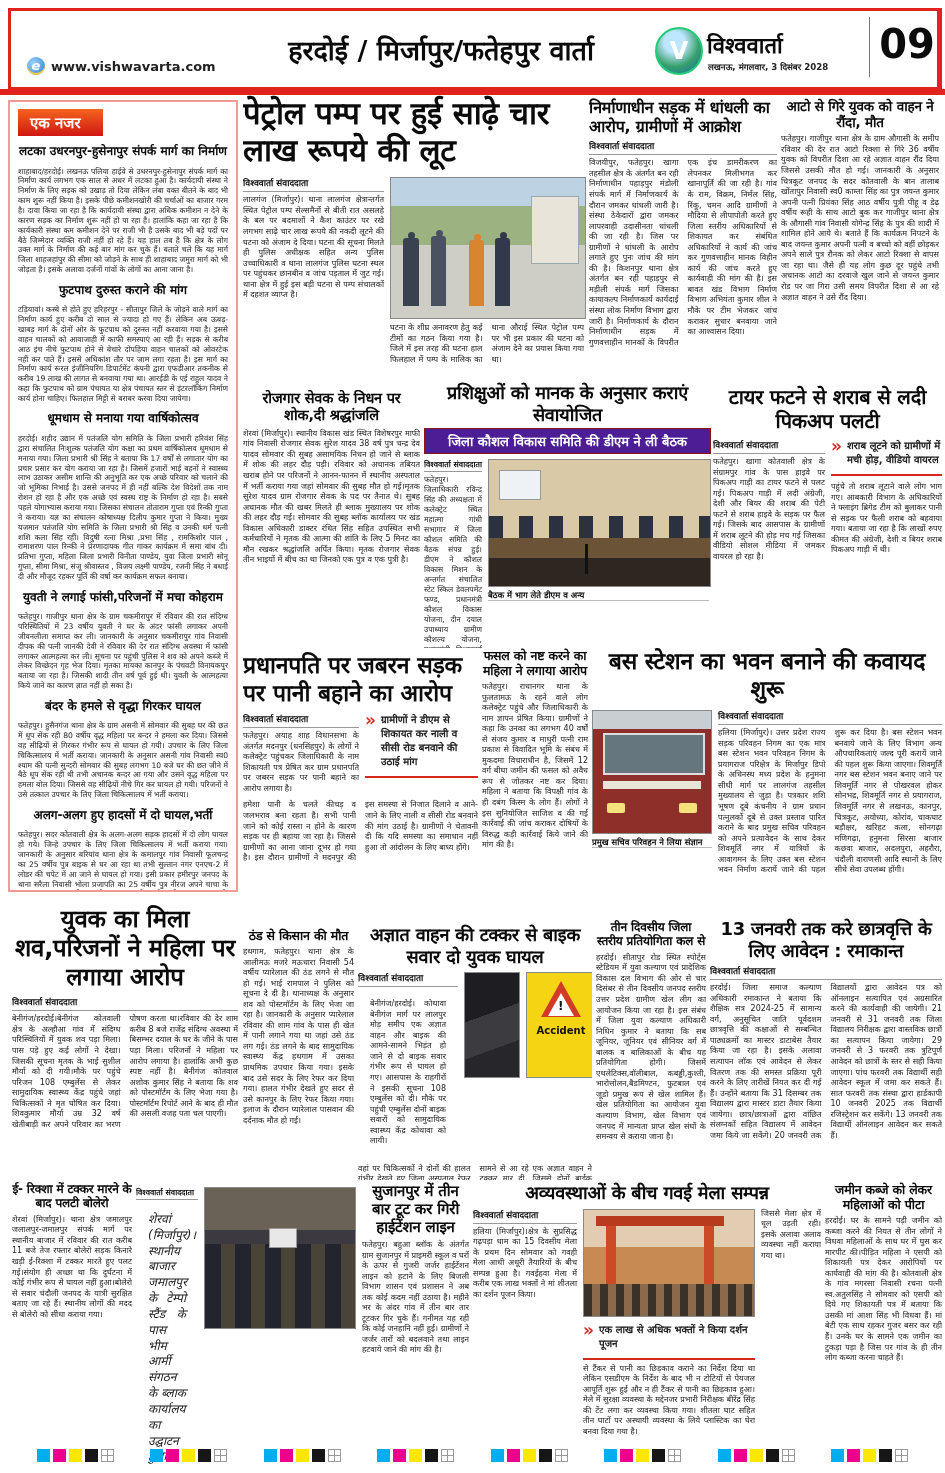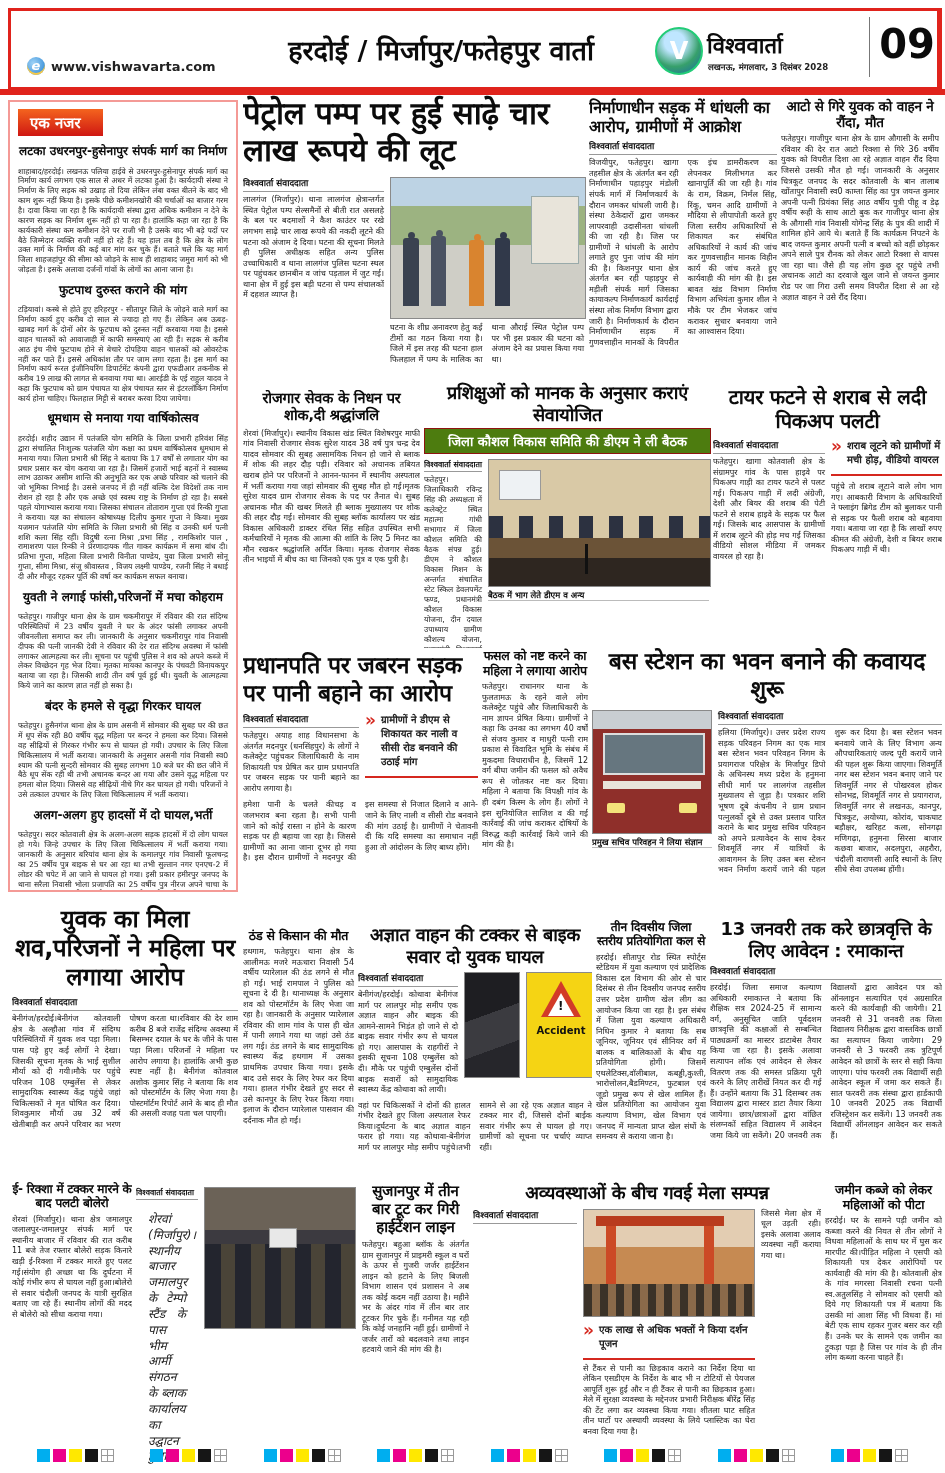--- a/index.html
+++ b/index.html
@@ -12,21 +12,21 @@
   .body-text{font-size:8px;line-height:1.32;text-align:justify;color:#222;}
   .byline{font-weight:bold;font-size:8.8px;color:#111;border-bottom:1px solid #999;
           padding-bottom:2px;margin-bottom:3px;}
   .cols-2{column-count:2;column-gap:9px;}
   .row{display:flex;gap:6px;align-items:flex-start;}
   .photo{position:relative;overflow:hidden;border:1px solid #8a8a8a;flex:none;}
   .caption{font-size:8.4px;font-weight:bold;color:#111;padding-top:2px;border-bottom:1px solid #bbb;}
   .quote{display:flex;gap:5px;border-bottom:2px solid #d5281f;padding-bottom:7px;align-items:flex-start;}
   .qmark{color:#d5281f;font-weight:bold;font-size:17px;line-height:.9;flex:none;}
   .qtext{font-weight:bold;font-size:10px;line-height:1.4;color:#222;}
-  .subhead-bar{background:#4d7c0f;color:#fff;font-weight:bold;text-align:center;
+  .subhead-bar{background:#4c1d95;color:#fff;font-weight:bold;text-align:center;
                font-size:13px;padding:3px 2px;border:1px solid #8e1410;margin:3px 0 5px;}
   
   .header{position:absolute;left:8px;top:8px;width:926px;height:76px;border:3px solid #e0231c;
           border-right-width:5px;background:#fff;}
   .red-rule{position:absolute;left:0;top:89px;width:945px;height:6px;background:#e0231c;}
   .masthead{position:absolute;left:240px;top:20px;width:380px;text-align:center;
             font-size:27px;font-weight:bold;color:#0b0b0b;}
   .website{position:absolute;left:40px;top:48px;font-size:13px;font-weight:bold;color:#222;}
   .e-icon{position:absolute;left:16px;top:46px;width:18px;height:18px;border-radius:50%;
           background:radial-gradient(circle at 35% 35%,#9fd3f7,#1f7ed0);color:#fff;font-weight:bold;
@@ -226,21 +226,21 @@
   <section class="story" style="left:243px;top:928px;width:111px;height:250px;">
     <div class="headline center" style="font-size:12.5px;">ठंड से किसान की मौत</div>
     <p class="body-text" style="margin:4px 0 0;">हथगाम, फतेहपुर। थाना क्षेत्र के आलीमऊ मजरे मऊधारा निवासी 54 वर्षीय प्यारेलाल की ठंड लगने से मौत हो गई। भाई रामपाल ने पुलिस को सूचना दे दी है। थानाध्यक्ष के अनुसार शव को पोस्टमॉर्टम के लिए भेजा जा रहा है। जानकारी के अनुसार प्यारेलाल रविवार की शाम गांव के पास ही खेत में पानी लगाने गया था जहां उसे ठंड लग गई। ठंड लगने के बाद सामुदायिक स्वास्थ्य केंद्र हथगाम में उसका प्राथमिक उपचार किया गया। इसके बाद उसे सदर के लिए रेफर कर दिया गया। हालत गंभीर देखते हुए सदर से उसे कानपुर के लिए रेफर किया गया। इलाज के दौरान प्यारेलाल पासवान की दर्दनाक मौत हो गई।</p>
   </section>
 
   <section class="story" style="left:358px;top:924px;width:234px;height:256px;">
     <div class="headline center" style="font-size:18px;">अज्ञात वाहन की टक्कर से बाइक सवार दो युवक घायल</div>
     <div class="row" style="margin-top:5px;">
       <div style="width:100px;flex:none;">
         <div class="byline">विश्ववार्ता संवाददाता</div>
-        <p class="body-text" style="margin:0;">बेनीगंज/हरदोई। कोथावा बेनीगंज मार्ग पर लालपुर मोड़ समीप एक अज्ञात वाहन और बाइक की आमने-सामने भिड़ंत हो जाने से दो बाइक सवार गंभीर रूप से घायल हो गए। आसपास के राहगीरों ने इसकी सूचना 108 एम्बुलेंस को दी। मौके पर पहुंची एम्बुलेंस दोनों बाइक सवारों को सामुदायिक स्वास्थ्य केंद्र कोथावा को लायी।</p>
+        <p class="body-text" style="margin:12px;">बेनीगंज/हरदोई। कोथावा बेनीगंज मार्ग पर लालपुर मोड़ समीप एक अज्ञात वाहन और बाइक की आमने-सामने भिड़ंत हो जाने से दो बाइक सवार गंभीर रूप से घायल हो गए। आसपास के राहगीरों ने इसकी सूचना 108 एम्बुलेंस को दी। मौके पर पहुंची एम्बुलेंस दोनों बाइक सवारों को सामुदायिक स्वास्थ्य केंद्र कोथावा को लायी।</p>
       </div>
       <div class="photo" style="width:54px;height:104px;background:linear-gradient(160deg,#1e1e22 0 40%,#3b3b40 40% 70%,#26262b 70% 100%);"></div>
       <div class="photo" style="width:68px;height:104px;background:#f5d414;">
         <div class="abs" style="left:14px;top:8px;width:0;height:0;border-left:20px solid transparent;border-right:20px solid transparent;border-bottom:36px solid #d23b28;"></div>
         <div class="abs" style="left:21px;top:20px;width:0;height:0;border-left:13px solid transparent;border-right:13px solid transparent;border-bottom:23px solid #fff;"></div>
         <div class="abs" style="left:31px;top:26px;font-size:12px;font-weight:bold;color:#111;">!</div>
         <div class="abs center" style="left:0;top:52px;width:68px;font-size:10px;font-weight:bold;color:#111;">Accident</div>
       </div>
     </div>
     <p class="body-text cols-2" style="margin:5px 0 0;">वहां पर चिकित्सकों ने दोनों की हालत गंभीर देखते हुए जिला अस्पताल रेफर किया।दुर्घटना के बाद अज्ञात वाहन फरार हो गया। यह कोथावा-बेनीगंज मार्ग पर लालपुर मोड़ समीप पहुंचे।तभी सामने से आ रहे एक अज्ञात वाहन ने टक्कर मार दी, जिससे दोनों बाईक सवार गंभीर रूप से घायल हो गए।ग्रामीणों को सूचना पर चर्चाएं व्याप्त रहीं।</p>
@@ -278,20 +278,21 @@
   <section class="story" style="left:362px;top:1182px;width:107px;height:286px;">
     <div class="headline center" style="font-size:15px;">सुजानपुर में तीन बार टूट कर गिरी हाईटेंशन लाइन</div>
     <p class="body-text" style="margin:4px 0 0;">फतेहपुर। बहुआ ब्लॉक के अंतर्गत ग्राम सुजानपुर में प्राइमरी स्कूल व घरों के ऊपर से गुजरी जर्जर हाईटेंशन लाइन को हटाने के लिए बिजली विभाग शासन एवं प्रशासन ने अब तक कोई कदम नहीं उठाया है। महीने भर के अंदर गांव में तीन बार तार टूटकर गिर चुके हैं। गनीमत यह रही कि कोई जनहानि नहीं हुई। ग्रामीणों ने जर्जर तारों को बदलवाने तथा लाइन हटवाये जाने की मांग की है।</p>
   </section>
 
   <section class="story" style="left:473px;top:1182px;width:348px;height:286px;">
     <div class="headline center" style="font-size:18px;">अव्यवस्थाओं के बीच गवई मेला सम्पन्न</div>
     <div class="row" style="margin-top:5px;">
       <div style="width:104px;flex:none;">
         <div class="byline">विश्ववार्ता संवाददाता</div>
+        <p class="body-text" style="margin:0;">हलिया (मिर्जापुर)।क्षेत्र के सुप्रसिद्ध गढ़पड़ा धाम का 15 दिवसीय मेला के प्रथम दिन सोमवार को गवही मेला आधी अधूरी तैयारियों के बीच सम्पन्न हुआ है। गवईहवा मेला में करीब एक लाख भक्तों ने मां शीतला का दर्शन पूजन किया।</p>
       </div>
       <div style="width:172px;flex:none;">
         <div class="photo" style="width:170px;height:106px;background:linear-gradient(180deg,#e3cdb2 0 35%,#c68a52 35% 100%);">
           <div class="abs" style="left:22px;top:6px;width:10px;height:96px;background:#cc4a25;"></div>
           <div class="abs" style="left:120px;top:6px;width:10px;height:96px;background:#cc4a25;"></div>
           <div class="abs" style="left:12px;top:6px;width:128px;height:10px;background:#b93b1e;"></div>
           <div class="abs" style="left:0;top:74px;width:170px;height:32px;background:repeating-linear-gradient(90deg,#3a3228 0 8px,#8a6a4a 8px 16px);"></div>
         </div>
         <div class="quote" style="margin-top:6px;">
           <span class="qmark">»</span>

